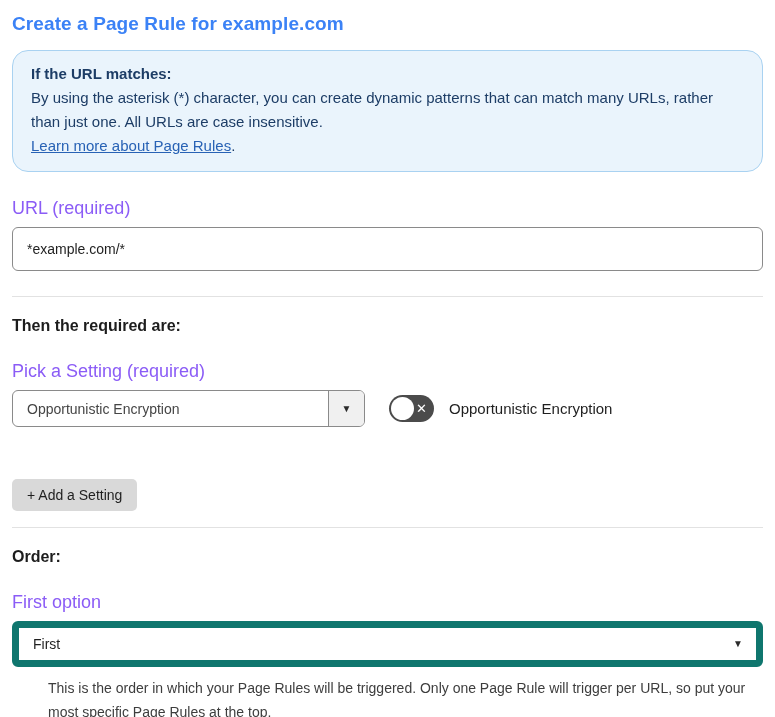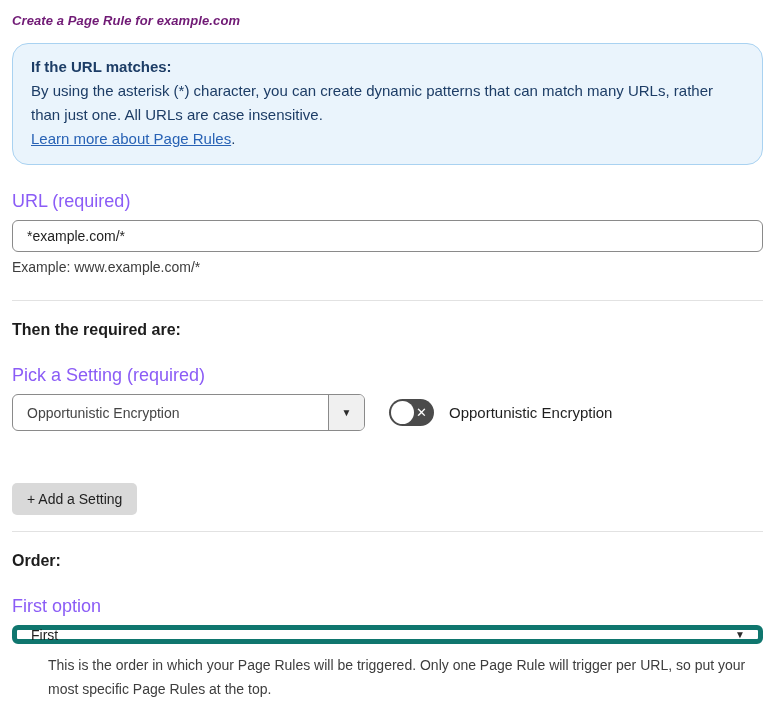--- a/index.html
+++ b/index.html
@@ -8,25 +8,24 @@
     width: 775px;
     height: 717px;
     font-family: "Liberation Sans", "DejaVu Sans", sans-serif;
     color: #1d1d1d;
     overflow: hidden;
   }
   .container { padding: 0 12px; }
 
   .page-title {
     margin-top: 13px;
-    font-size: 13px;
+    font-size: 19px;
     font-weight: 700;
-    color: #701a75;
+    color: #3b82f6;
     letter-spacing: 0.1px;
-    font-style: italic;
   }
 
   
   .info-box {
     margin-top: 15px;
     background: #eaf4fc;
     border: 1px solid #a9d2f1;
     border-radius: 16px;
     padding: 11px 18px 13px 18px;
     color: #1d3d66;
@@ -45,21 +44,21 @@
   .field-label {
     margin-top: 26px;
     font-size: 18px;
     color: #8b5cf6;
   }
 
   .text-input {
     display: block;
     margin-top: 8px;
     width: 751px;
-    height: 32px;
+    height: 44px;
     border: 1px solid #8a8a8a;
     border-radius: 6px;
     padding: 0 14px;
     font-size: 14px;
     color: #1f1f1f;
     font-family: "Liberation Sans", "DejaVu Sans", sans-serif;
     background: #fff;
     outline: none;
   }
 
@@ -166,22 +165,22 @@
     cursor: pointer;
     color: #1f1f1f;
     background: #d9d9d9;
   }
   .btn-add { margin-top: 52px; padding: 8px 15px; }
 
   
   .select-full {
     margin-top: 8px;
     width: 751px;
-    height: 19px;
-    border: 5px solid #0f766e;
+    height: 46px;
+    border: 7px solid #0f766e;
     border-radius: 6px;
     display: flex;
     align-items: center;
     justify-content: space-between;
     padding: 0 13px 0 14px;
     background: #ffffff;
     font-size: 14px;
     color: #1f1f1f;
     cursor: pointer;
   }
@@ -205,21 +204,20 @@
   <h1 class="page-title">Create a Page Rule for example.com</h1>
 
   <div class="info-box">
     <div class="info-heading">If the URL matches:</div>
     <div class="info-body">By using the asterisk (*) character, you can create dynamic patterns that can match many URLs, rather than just one. All URLs are case insensitive.</div>
     <div class="info-link-line"><a class="info-link">Learn more about Page Rules</a><span class="info-link-suffix">.</span></div>
   </div>
 
   <div class="field-label">URL (required)</div>
   <input class="text-input" type="text" value="*example.com/*" style="">
-  <div class="helper-text">Example: www.example.com/*</div>
 
   <hr class="divider">
 
   <div class="section-heading">Then the required are:</div>
 
   <div class="field-label">Pick a Setting (required)</div>
 
   <div class="setting-row">
     <div class="select-split">
       <div class="select-value">Opportunistic Encryption</div>

